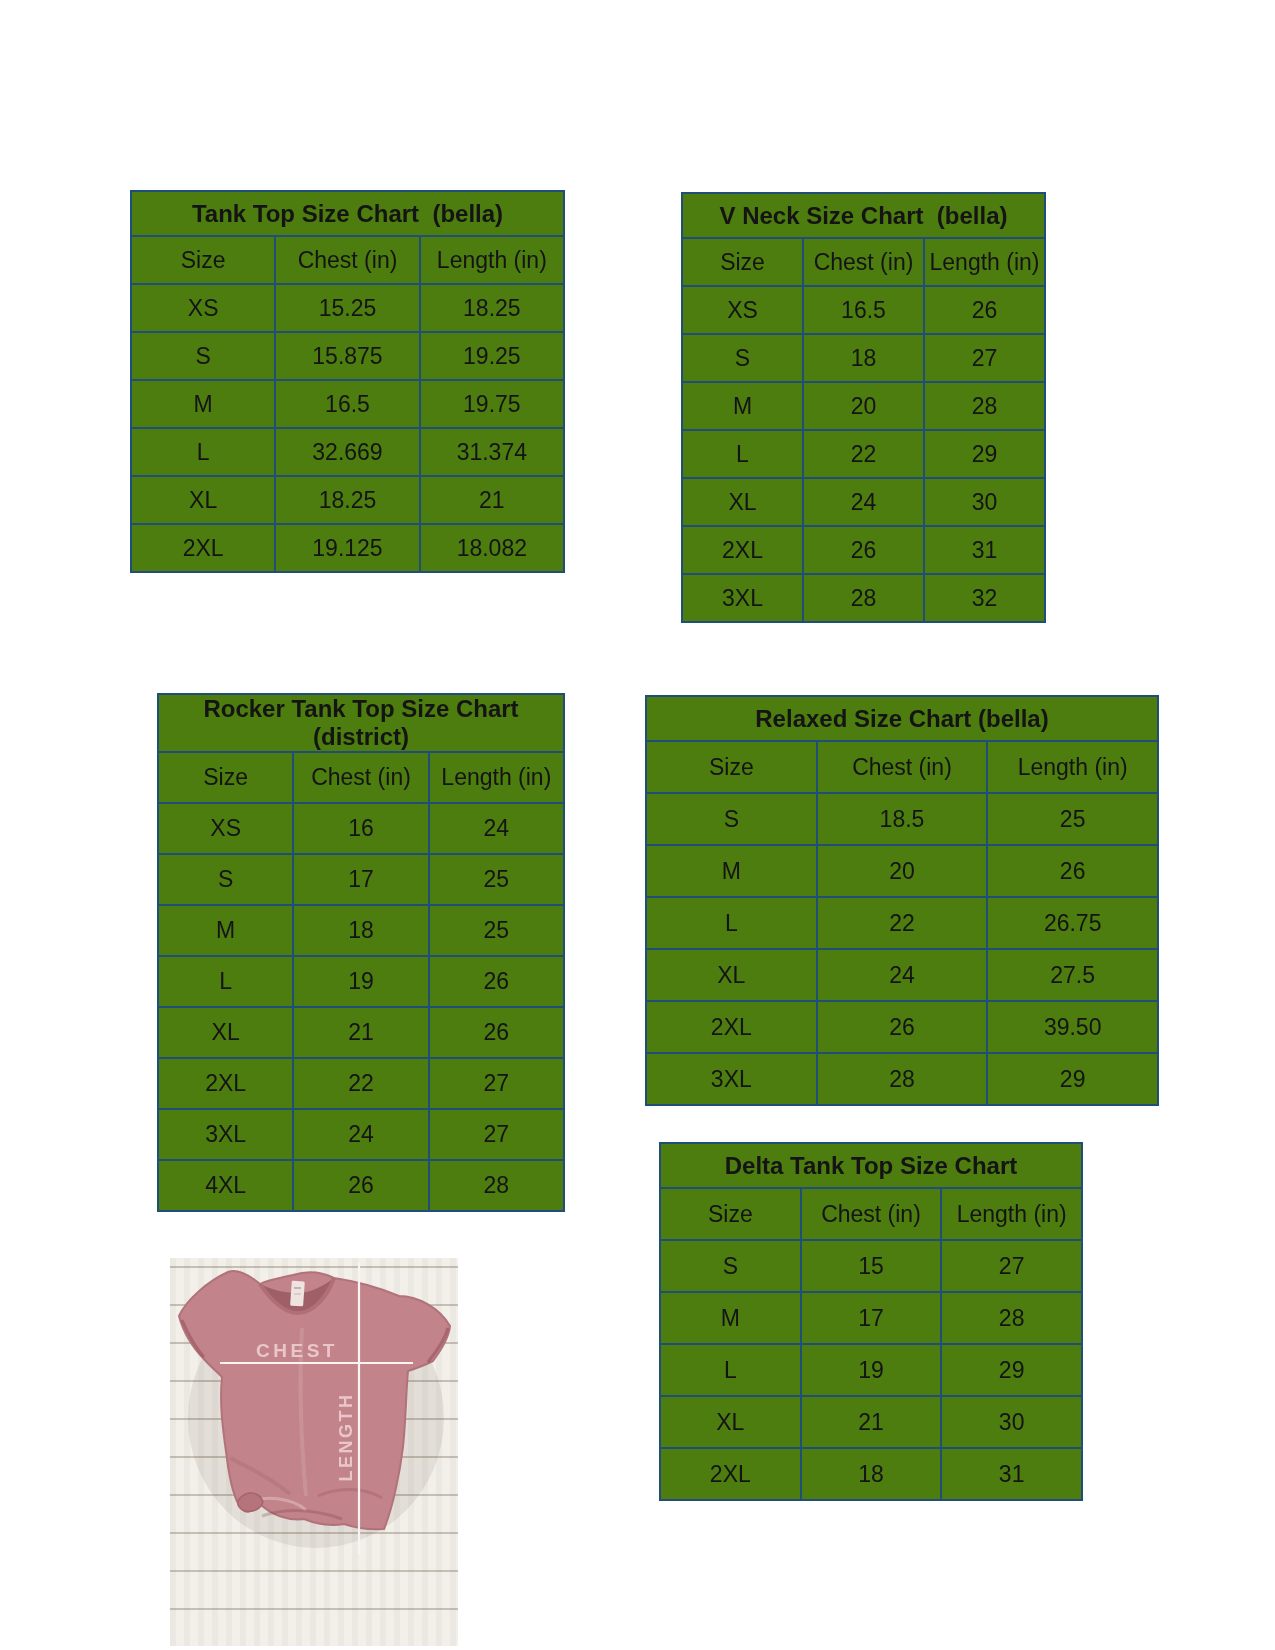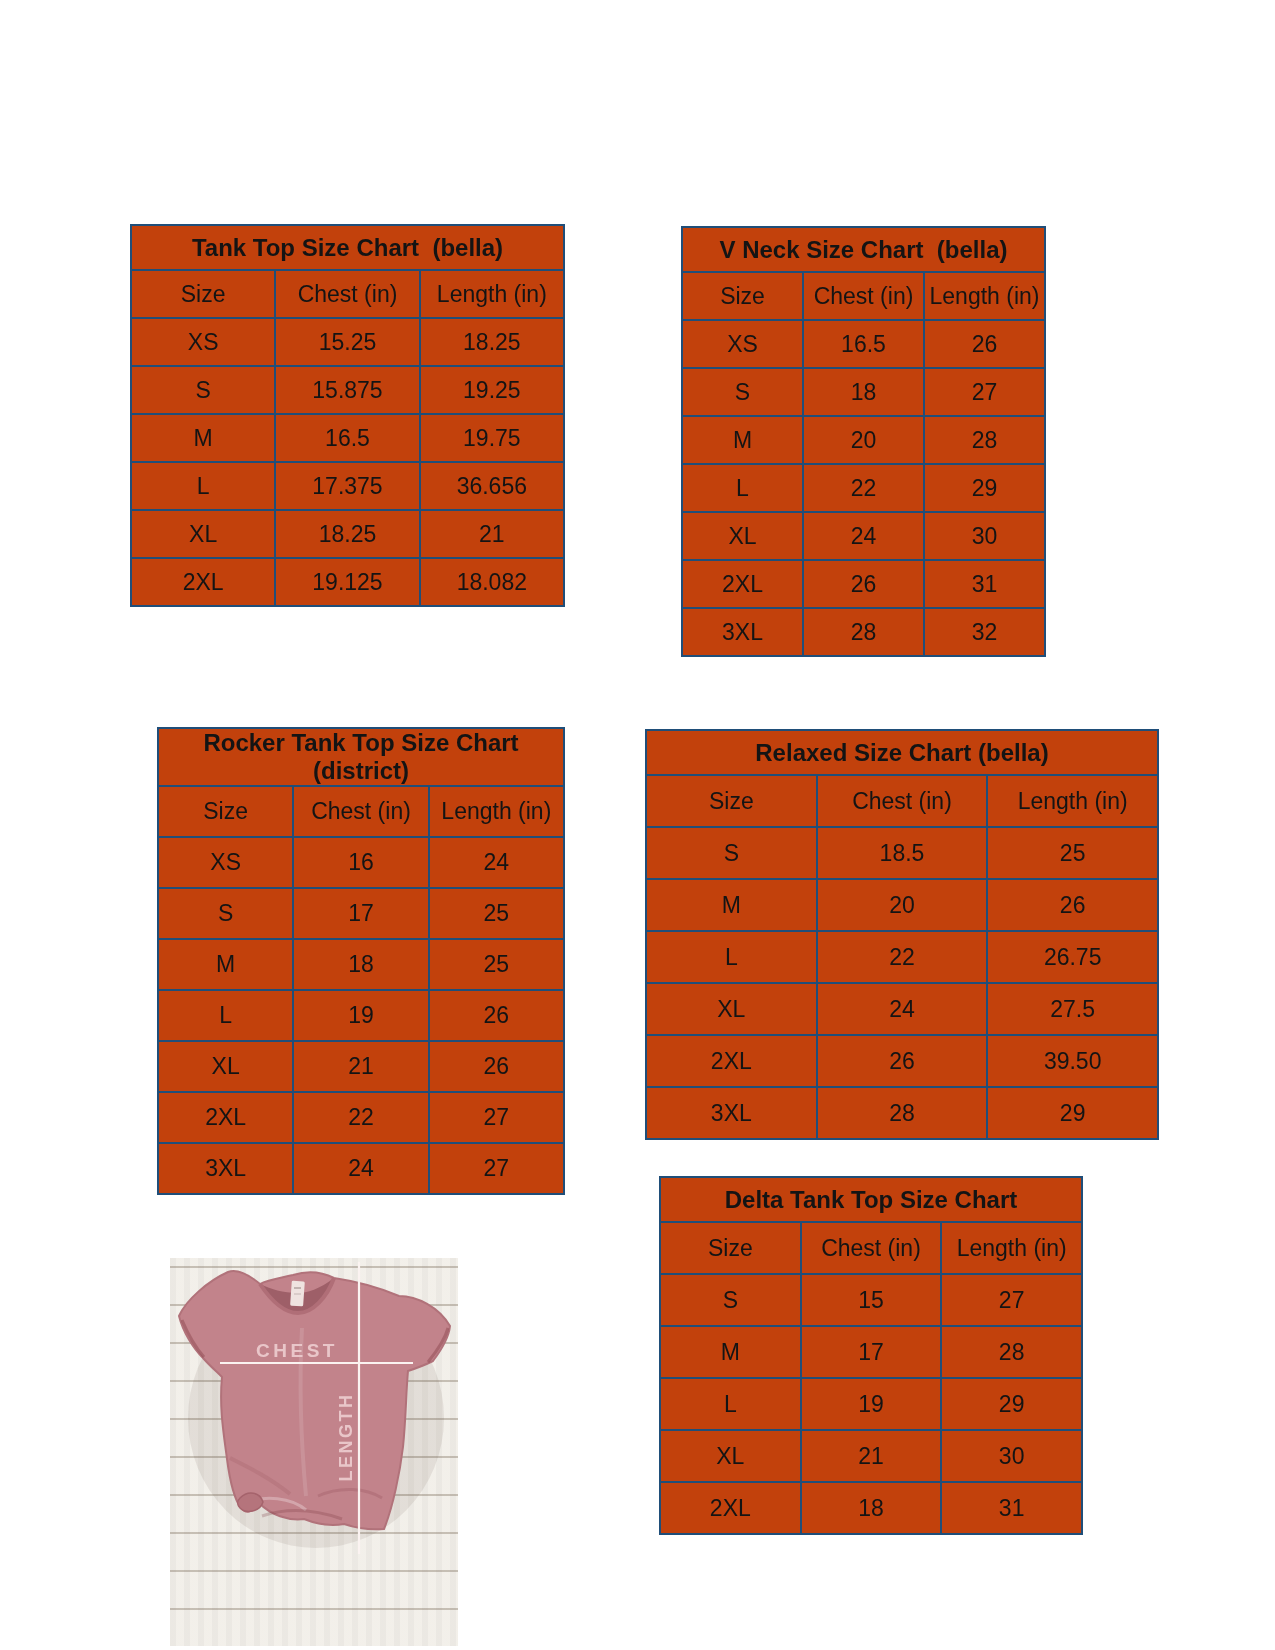--- a/index.html
+++ b/index.html
@@ -5,22 +5,21 @@
   * { margin:0; padding:0; box-sizing:border-box; }
   html,body { background:#ffffff; }
   body {
     width:1275px; height:1650px; position:relative;
     font-family:"Liberation Sans", sans-serif; color:#141414;
   }
   
   .size-table { position:absolute; }
   .size-table table {
     width:100%; border-collapse:collapse; table-layout:fixed;
-    background:#c2410c;
-    margin-top:34px;
+    background:#4d7c0f;
   }
   .size-table td {
     border:2px solid #1F4E79;
     text-align:center; vertical-align:middle;
     font-size:23px; color:#141414;
   }
   .size-table td.title {
     font-weight:bold; font-size:24px; height:45px; white-space:pre-wrap;
   }
   .size-table td.head   { height:var(--rh,48px); }
@@ -73,22 +72,22 @@
             <td>15.875</td>
             <td>19.25</td>
           </tr>
           <tr class="data">
             <td>M</td>
             <td>16.5</td>
             <td>19.75</td>
           </tr>
           <tr class="data">
             <td>L</td>
-            <td>17.375</td>
-            <td>36.656</td>
+            <td>32.669</td>
+            <td>31.374</td>
           </tr>
           <tr class="data">
             <td>XL</td>
             <td>18.25</td>
             <td>21</td>
           </tr>
           <tr class="data">
             <td>2XL</td>
             <td>19.125</td>
             <td>18.082</td>
@@ -185,20 +184,25 @@
           </tr>
           <tr class="data">
             <td>2XL</td>
             <td>22</td>
             <td>27</td>
           </tr>
           <tr class="data">
             <td>3XL</td>
             <td>24</td>
             <td>27</td>
+          </tr>
+          <tr class="data">
+            <td>4XL</td>
+            <td>26</td>
+            <td>28</td>
           </tr>
         </tbody>
       </table>
     </section>
 
   <section class="size-table t4">
       <table>
         <tbody>
           <tr>
             <td colspan="3" class="title">Relaxed Size Chart (bella)</td>

